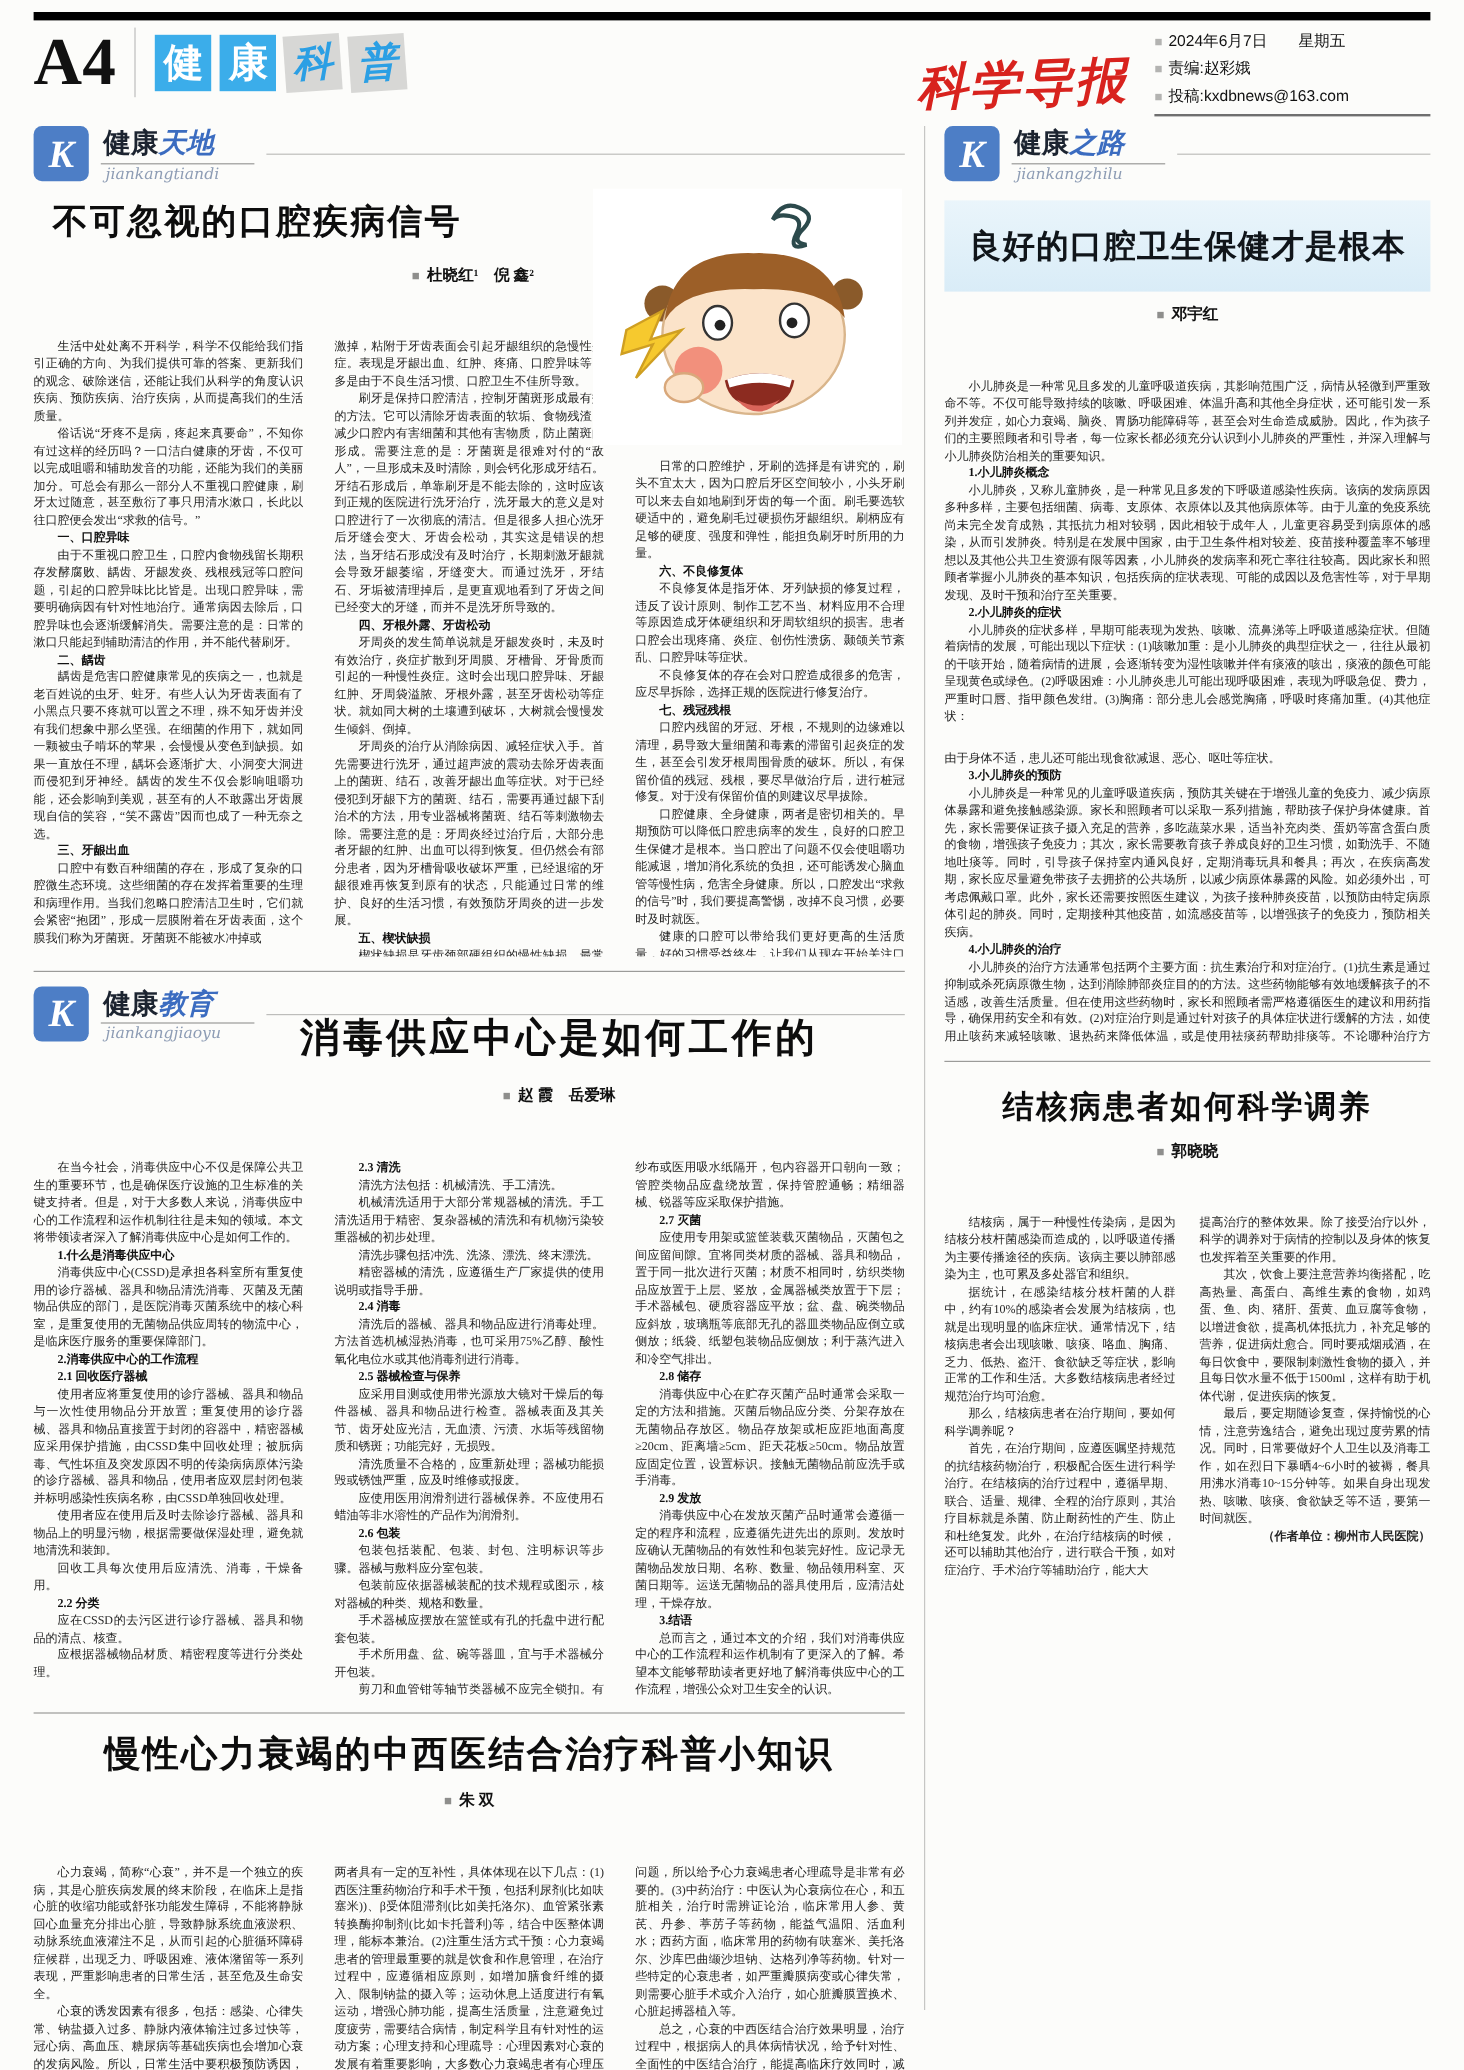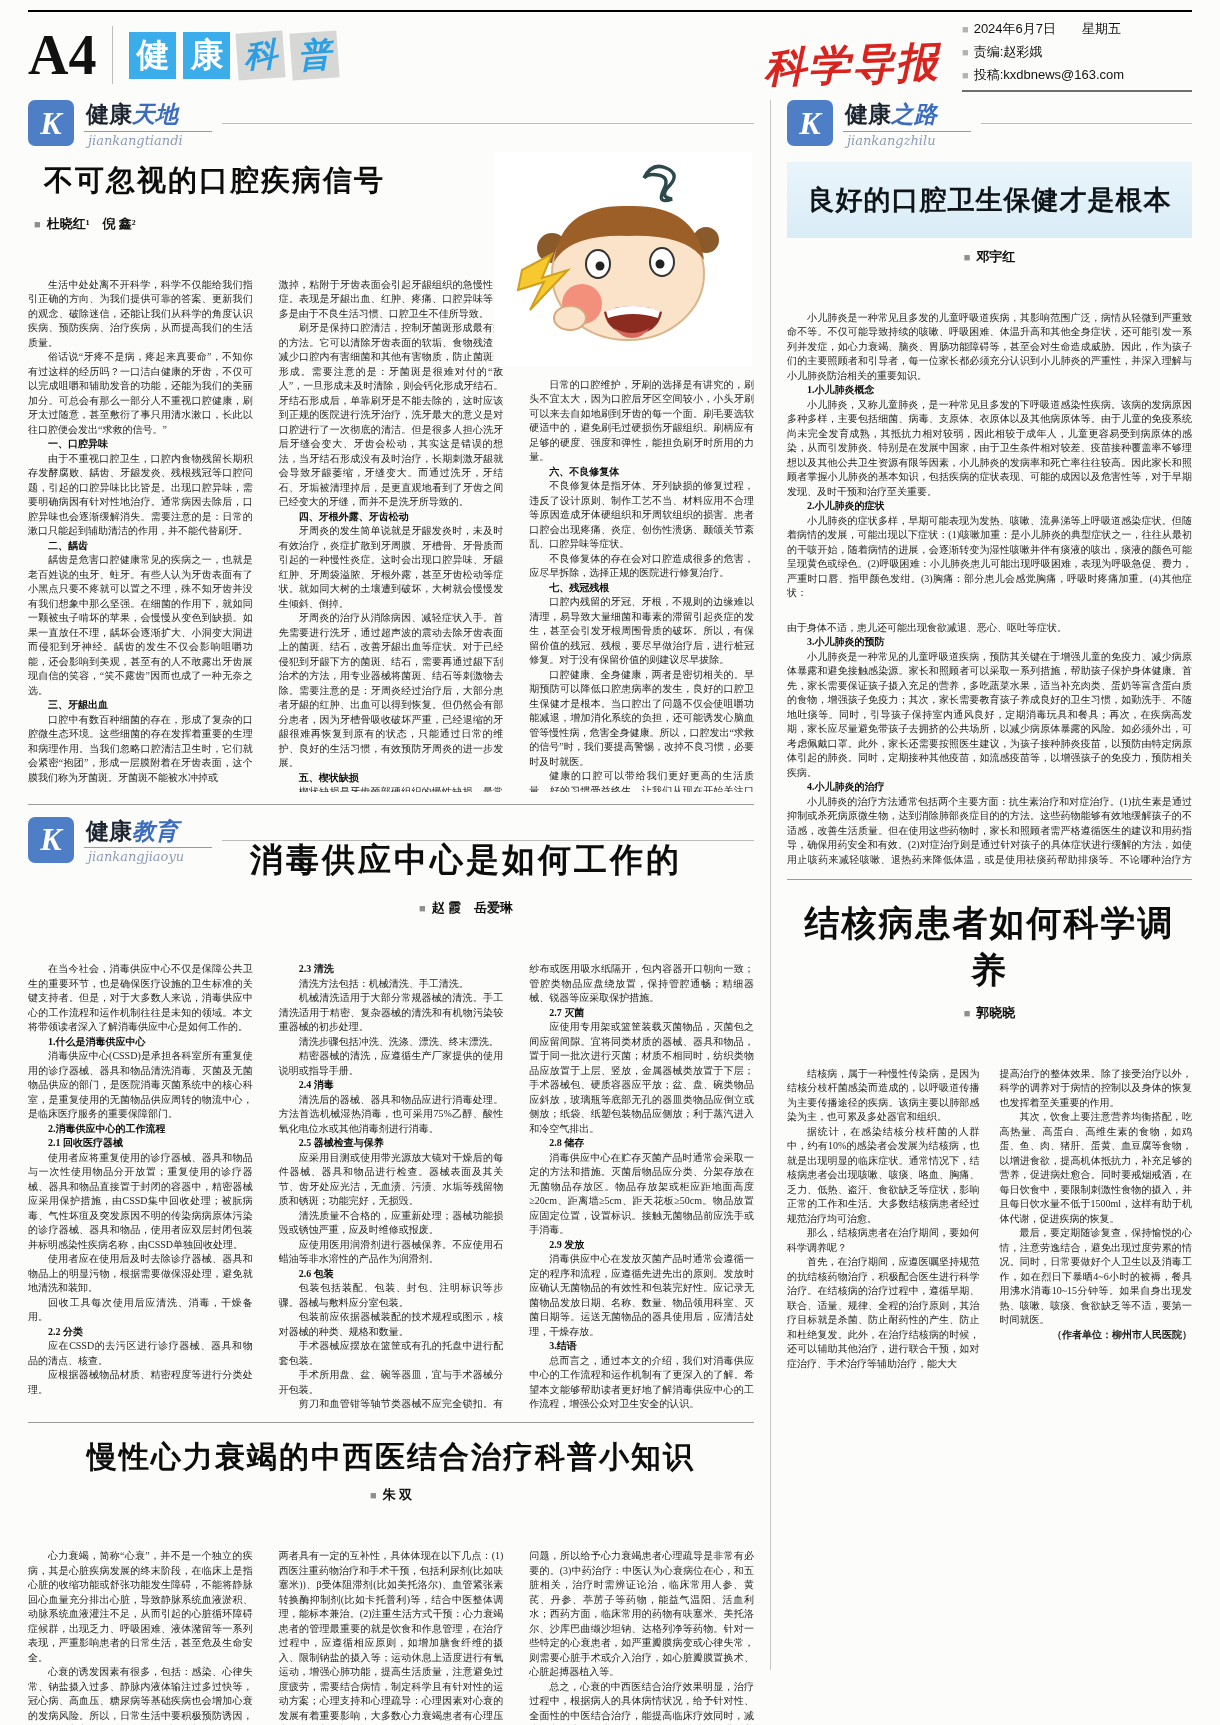--- a/index.html
+++ b/index.html
@@ -1,19 +1,19 @@
 <!DOCTYPE html>
 <html><head>
 <meta charset="utf-8">
 <style>
   html,body{margin:0;padding:0;width:1220px;height:1725px;overflow:hidden;
     background:#fcfcfa;font-family:"Liberation Serif",serif;color:#1e1e1e;}
   .page{padding:10px 28px 0 28px;box-sizing:border-box;height:100%;}
   
-  .hdr{border-top:2px solid #000000;padding-top:6px;display:flex;justify-content:space-between;align-items:center;}
+  .hdr{border-top:7px solid #000000;padding-top:6px;display:flex;justify-content:space-between;align-items:flex-start;}
   .hdr-left{display:flex;align-items:center;gap:16px;}
   .pageno{font-family:"Liberation Serif",serif;font-weight:bold;font-size:56px;line-height:1;color:#111;}
   .hdr-vdiv{width:1px;height:58px;background:#bdbdbd;}
   .logo-row{display:flex;gap:7px;align-items:center;}
   .logo-box{width:47px;height:47px;display:flex;align-items:center;justify-content:center;
     font-family:"Liberation Sans",sans-serif;font-weight:bold;font-size:33px;}
   .logo-blue{background:#3badea;color:#ffffff;}
   .logo-gray{background:#d7d7d5;color:#2b9fe4;font-style:italic;transform:rotate(-4deg);}
   .hdr-right{display:flex;align-items:flex-end;gap:22px;}
   .masthead{color:#d8231e;font-family:"DejaVu Serif",serif;font-style:italic;font-weight:bold;
@@ -43,40 +43,40 @@
   .cont{text-indent:0;}
   .sub{margin:0;text-indent:2em;text-align:justify;font-weight:bold;color:#111;}
   .attr-r{margin:0;font-weight:bold;text-align:right;}
   .byline{font-size:13px;font-weight:bold;color:#111;}
   .byline .bsq{color:#8e8e8c;margin-right:6px;font-size:11px;}
   .hrule{border-top:1px solid #9b9b99;margin:12px 0;}
   
   .art-oral{position:relative;}
   .oral-title{width:480px;font-family:Liberation Sans, sans-serif;font-weight:bold;font-size:29px;
     letter-spacing:2px;color:#0d0d0d;margin:16px 0 0 16px;line-height:1.15;}
-  .oral-byline{margin:18px 0 12px 6px;}
+  .oral-byline{margin:18px 0 12px 6px;text-align:center;}
   .cartoon{position:absolute;top:52px;right:2px;width:258px;height:214px;}
   .oral-cols{height:514px;}
   .pad-c3{padding-top:100px;}
   
   .sec-title{font-family:"Liberation Sans",sans-serif;font-weight:bold;color:#0d0d0d;text-align:center;}
   .cssd-title{font-size:33px;letter-spacing:3px;margin:-26px 0 6px 150px;}
   .cssd-byline{text-align:center;margin:16px 0 10px 150px;}
   .cssd-cols{height:448px;}
   .heart-title{font-size:30px;letter-spacing:2px;margin:14px 0 8px 0;}
   .heart-byline{text-align:center;margin:0 0 10px 0;}
   .heart-cols{height:296px;}
   
   .banner{background:linear-gradient(180deg,#eaf5fb 0%,#d9ecf7 100%);text-align:center;
     font-family:"Liberation Sans",sans-serif;font-weight:bold;font-size:27px;letter-spacing:1px;
     color:#10151a;padding:20px 4px;margin:14px 0 10px 0;}
   .pneu-byline{text-align:center;margin:2px 0 12px 0;}
   .cols-r{gap:20px;}
   .pneu-cols{height:556px;flex-direction:column;}
-  .tb-title{font-size:35px;letter-spacing:2px;margin:20px 0 10px 0;}
+  .tb-title{font-size:26px;letter-spacing:2px;margin:20px 0 10px 0;}
   .tb-byline{text-align:center;margin:0 0 14px 0;}
   .tb-cols{height:620px;}
 </style>
 </head>
 <body>
 
 <div class="page">
 
   <div class="hdr">
     <div class="hdr-left">

